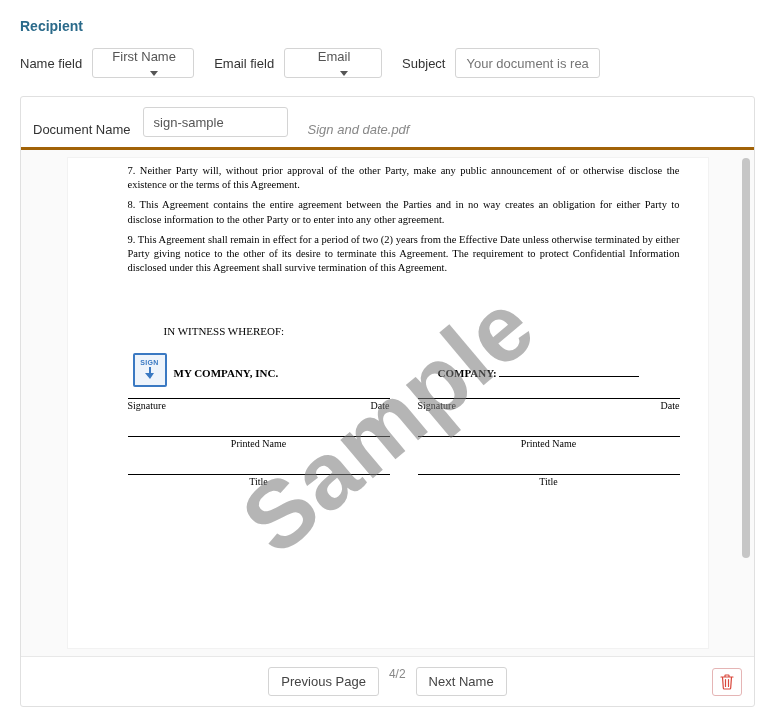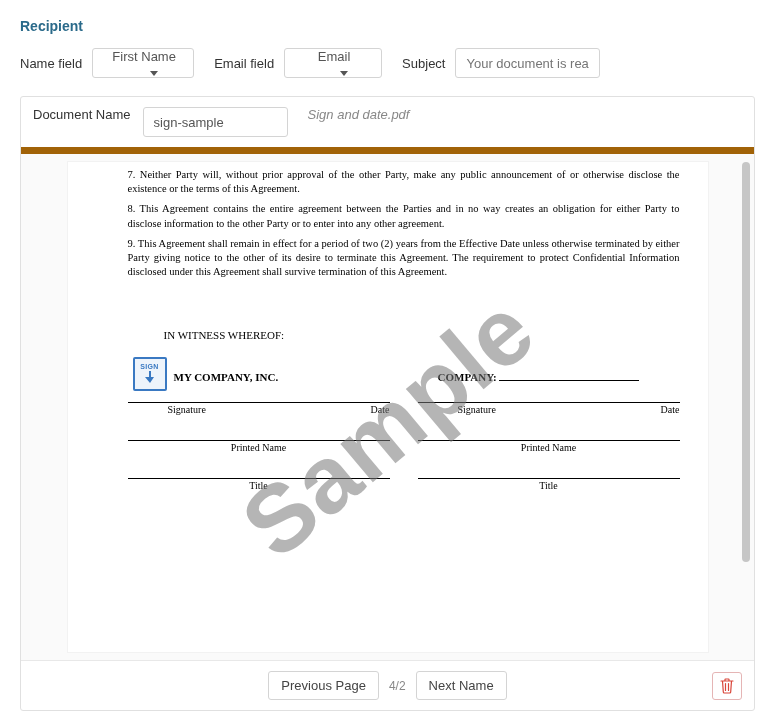--- a/index.html
+++ b/index.html
@@ -53,24 +53,24 @@
     .textinput.docname { width: 145px; }
 
     .doc-box {
       border: 1px solid #e0e0e0;
       border-radius: 3px;
       margin-top: 18px;
       background: #fff;
     }
     .doc-header {
       display: flex;
-      align-items: flex-start;
+      align-items: flex-end;
       padding: 10px 12px;
       gap: 12px;
-      border-bottom: 7px solid #a16207;
+      border-bottom: 3px solid #a16207;
     }
     .doc-filename { font-style: italic; color: #888; font-size: 13px; margin-left: 8px;}
     .preview-wrap {
       position: relative;
       background: #fafafa;
       padding: 8px 18px 8px 18px;
     }
     .preview-scroll {
       position: absolute;
       right: 4px;
@@ -124,21 +124,21 @@
       font-family: Arial, sans-serif;
     }
     .sign-tag .slabel { font-size: 7px; font-weight: bold; color: #3a79c2; letter-spacing: 0.3px;}
     .sign-tag .sarrow { color: #3a79c2; margin-top: 1px;}
     .cols { display: flex; gap: 28px; }
     .col { flex: 1; font-size: 10.5px; }
     .company-line { font-weight: bold; font-size: 11px; margin-bottom: 6px; margin-left: 46px;}
     .company-line2 { font-weight: bold; font-size: 11px; margin-bottom: 6px; padding-left: 20px; }
     .uline { border-bottom: 1px solid #000; height: 14px; }
     .fldrow { display: flex; margin-top: 1px; margin-bottom: 12px; font-size: 10px;}
-    .fldrow .l { flex: 1; margin-left: 40px; }
+    .fldrow .l { flex: 1; }
     .fldrow .r { }
     .centered-lbl { text-align: center; font-size: 10px; margin-top: 1px; margin-bottom: 12px;}
     .watermark {
       position: absolute;
       left: 50%;
       top: 54%;
       transform: translate(-50%, -50%) rotate(-40deg);
       font-size: 95px;
       font-weight: bold;
       color: rgba(120,120,120,0.55);
@@ -155,21 +155,21 @@
       margin-left: 2px;
     }
 
     .doc-footer {
       display: flex;
       align-items: center;
       padding: 10px 12px;
       border-top: 1px solid #e8e8e8;
       position: relative;
     }
-    .pager { display: flex; align-items: center; gap: 10px; margin: 0 auto; }
+    .pager { display: flex; gap: 10px; margin: 0 auto; }
     .btn {
       border: 1px solid #d4d4d4;
       border-radius: 3px;
       background: #fff;
       padding: 6px 12px;
       font-size: 13px;
       color: #444;
       cursor: pointer;
     }
     .page-indicator { color: #888; font-size: 12px; }

